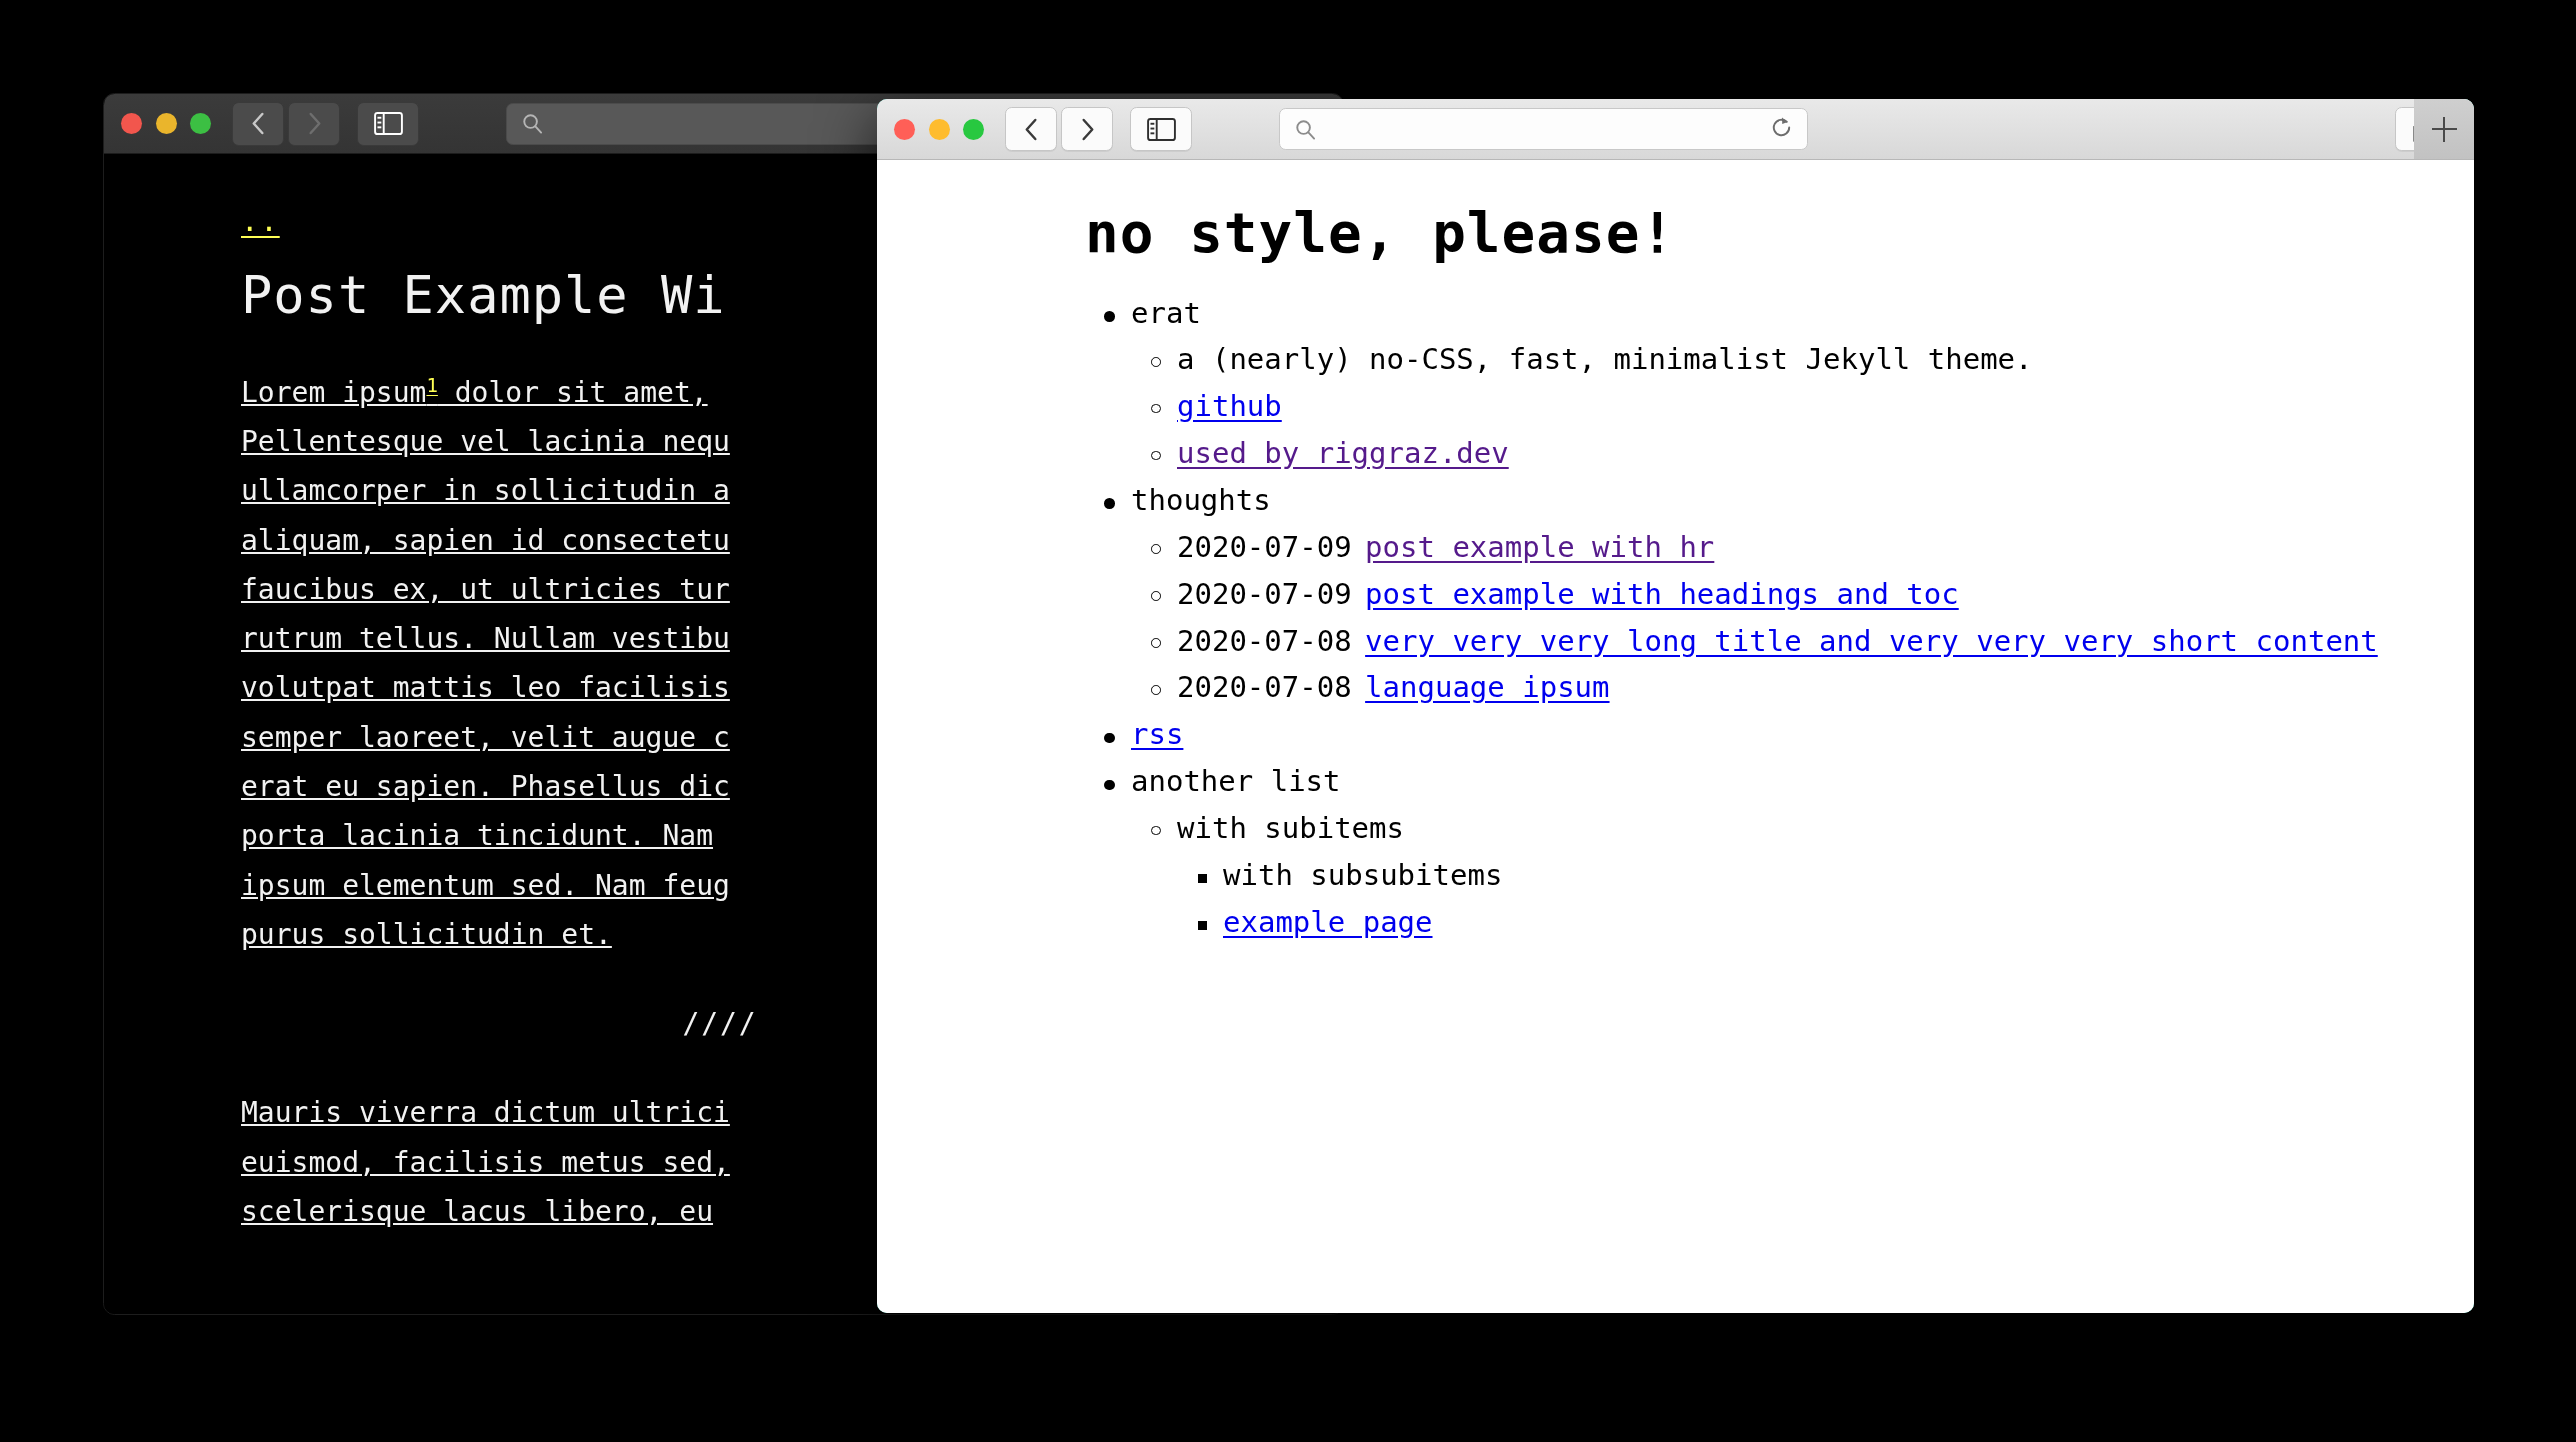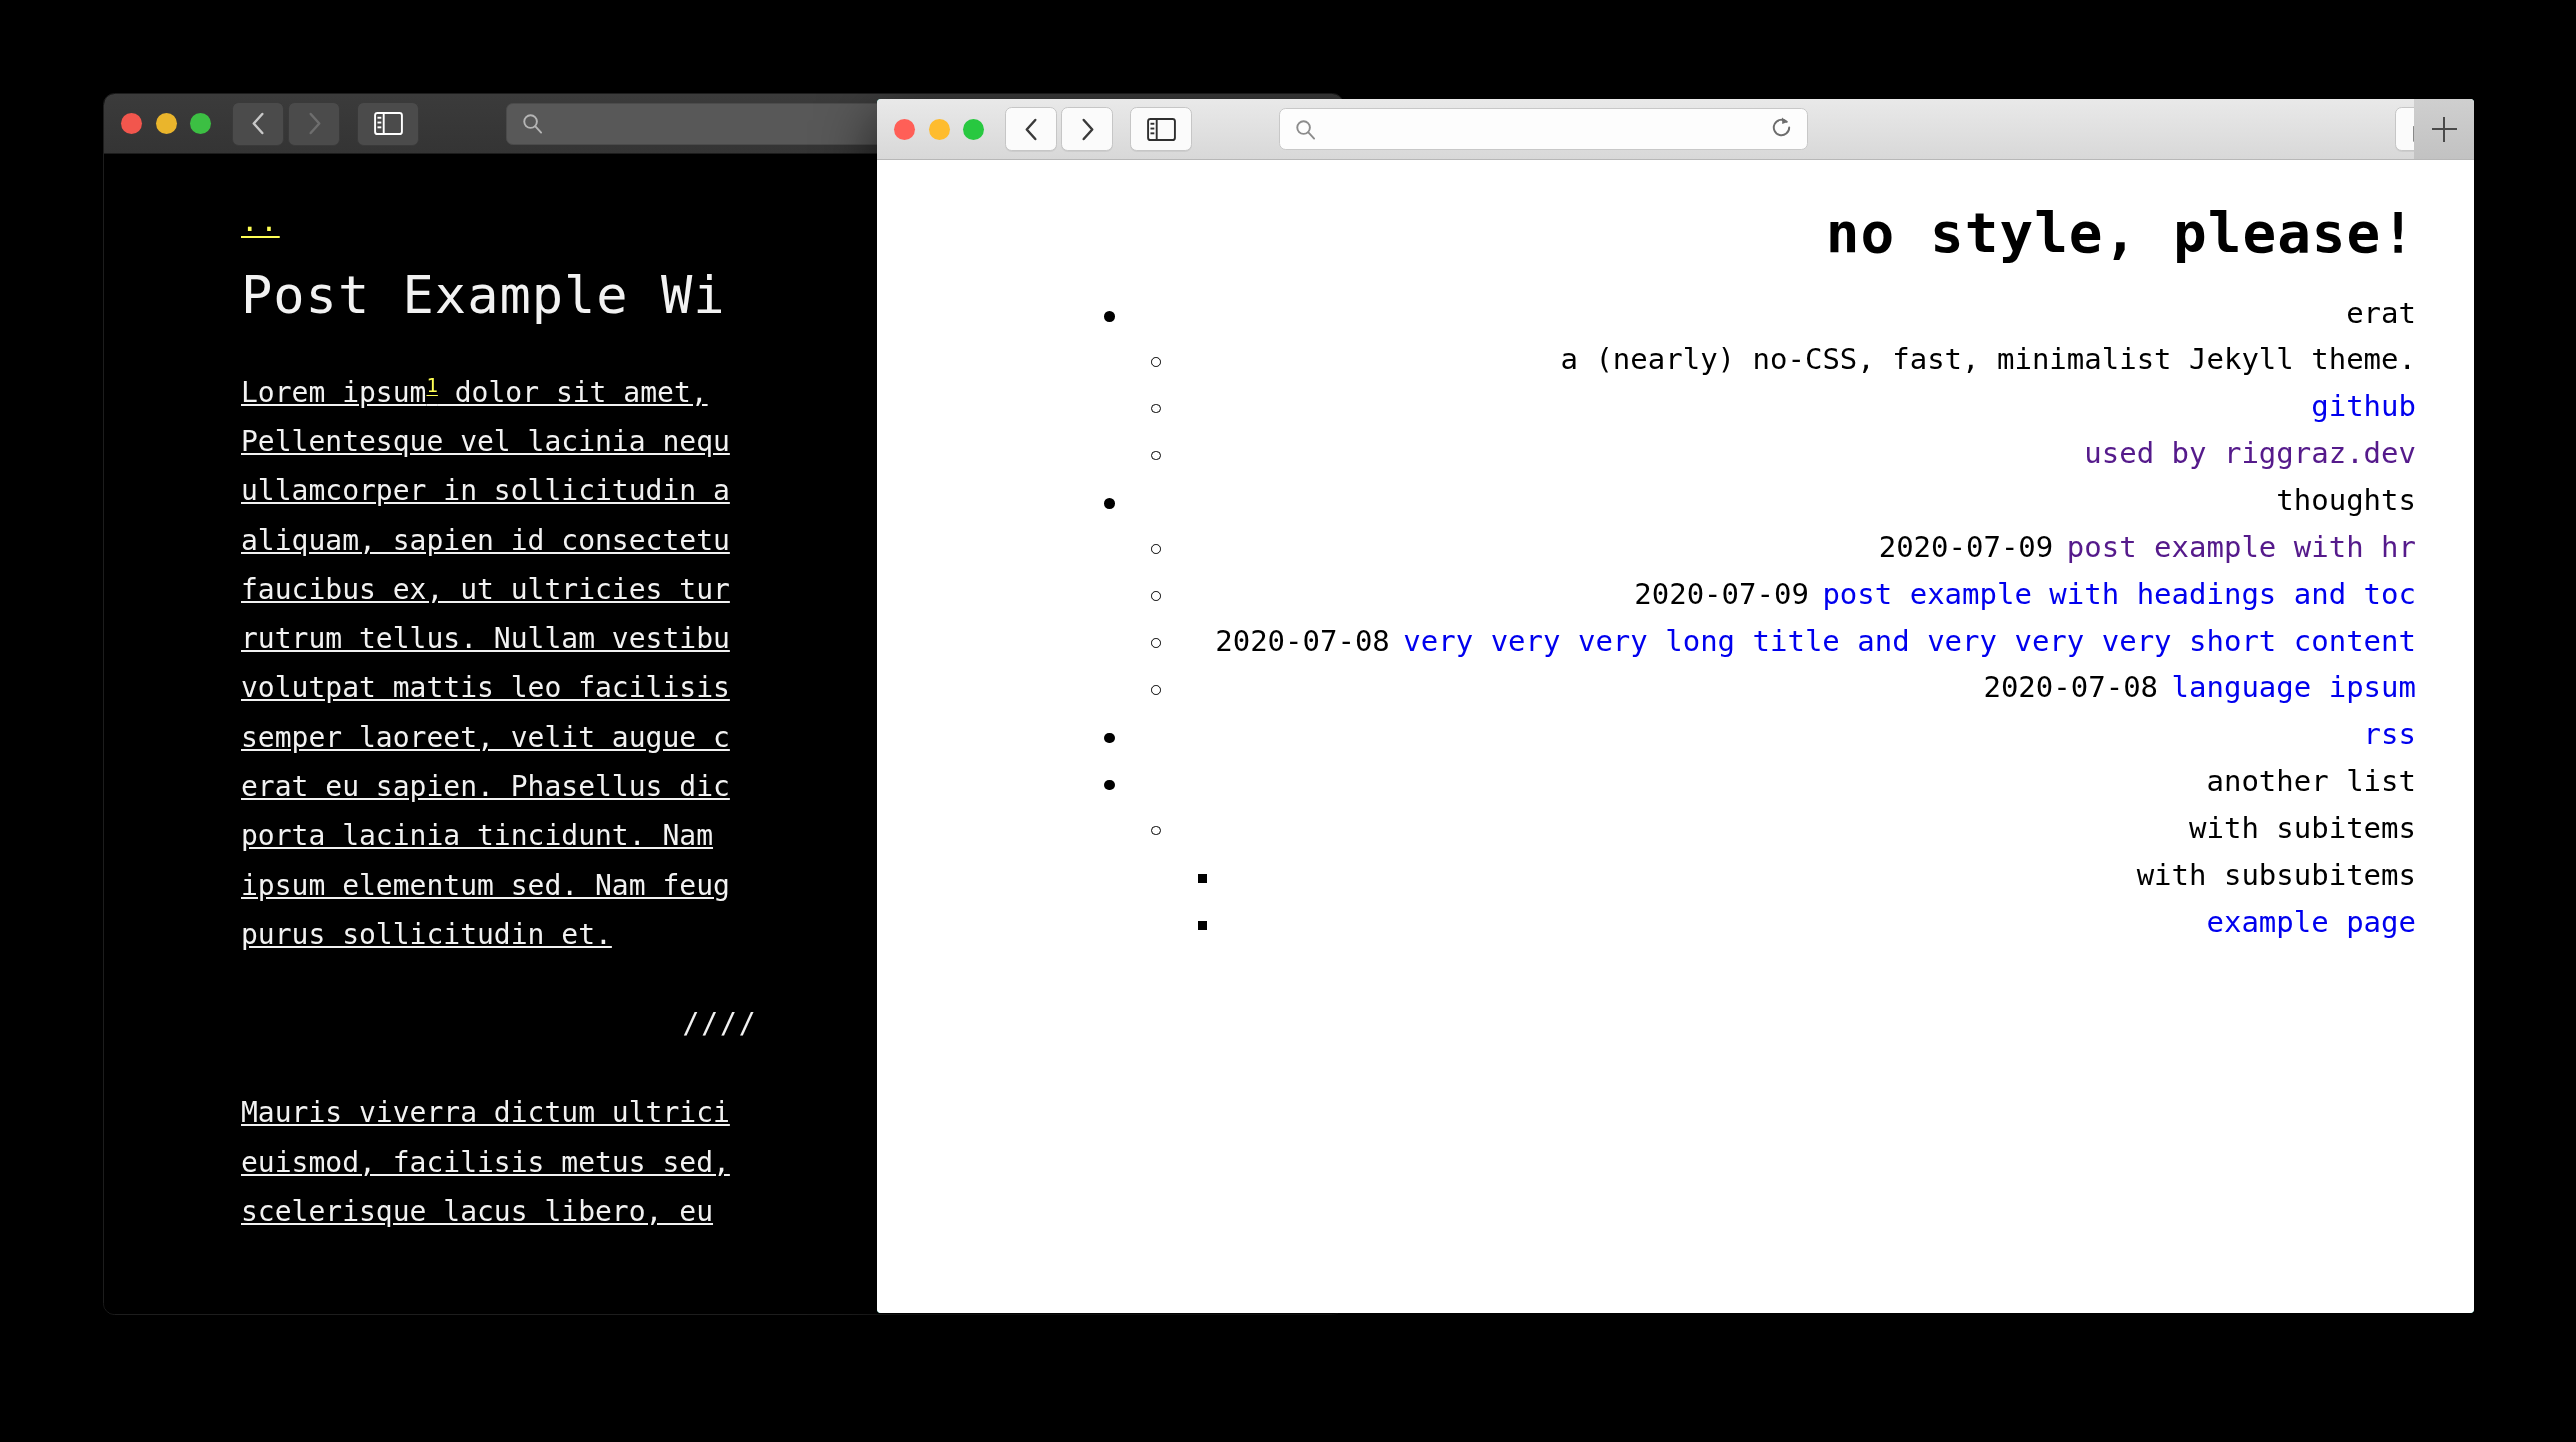--- a/index.html
+++ b/index.html
@@ -51,22 +51,21 @@
     border-bottom: 1px solid #1c1c1c;
   }
 
   
   #window-front {
     left: 877px;
     top: 99px;
     width: 1597px;
     height: 1214px;
     background: #5eead4;
-    border-radius: 4px;
-    text-align: right;
+    border-radius: 10px;
   }
   #window-front .toolbar {
     background: linear-gradient(to bottom, #e9e9e9 0%, #d8d8d8 100%);
     border-bottom: 1px solid #b7b7b7;
     height: 61px;
   }
 
   
   .traffic-lights {
     display: flex;
@@ -230,20 +229,21 @@
     position: absolute;
     left: 21px;
     top: 15.4px;
     width: 8.7px;
     height: 8.7px;
     background: #000;
   }
   li.nsp-item > ul { margin-top: 14.4px; }
 
   .lnk {
+    text-decoration: underline;
     text-underline-offset: 3.8px;
   }
   .lnk.blue   { color: #0000ee; }
   .lnk.purple { color: #551a8b; }
   .date { color: #000; margin-right: 13.5px; margin-top: 40px; }
 
   
   .page-dark {
     background: #000000;
     height: calc(100% - 60px);

